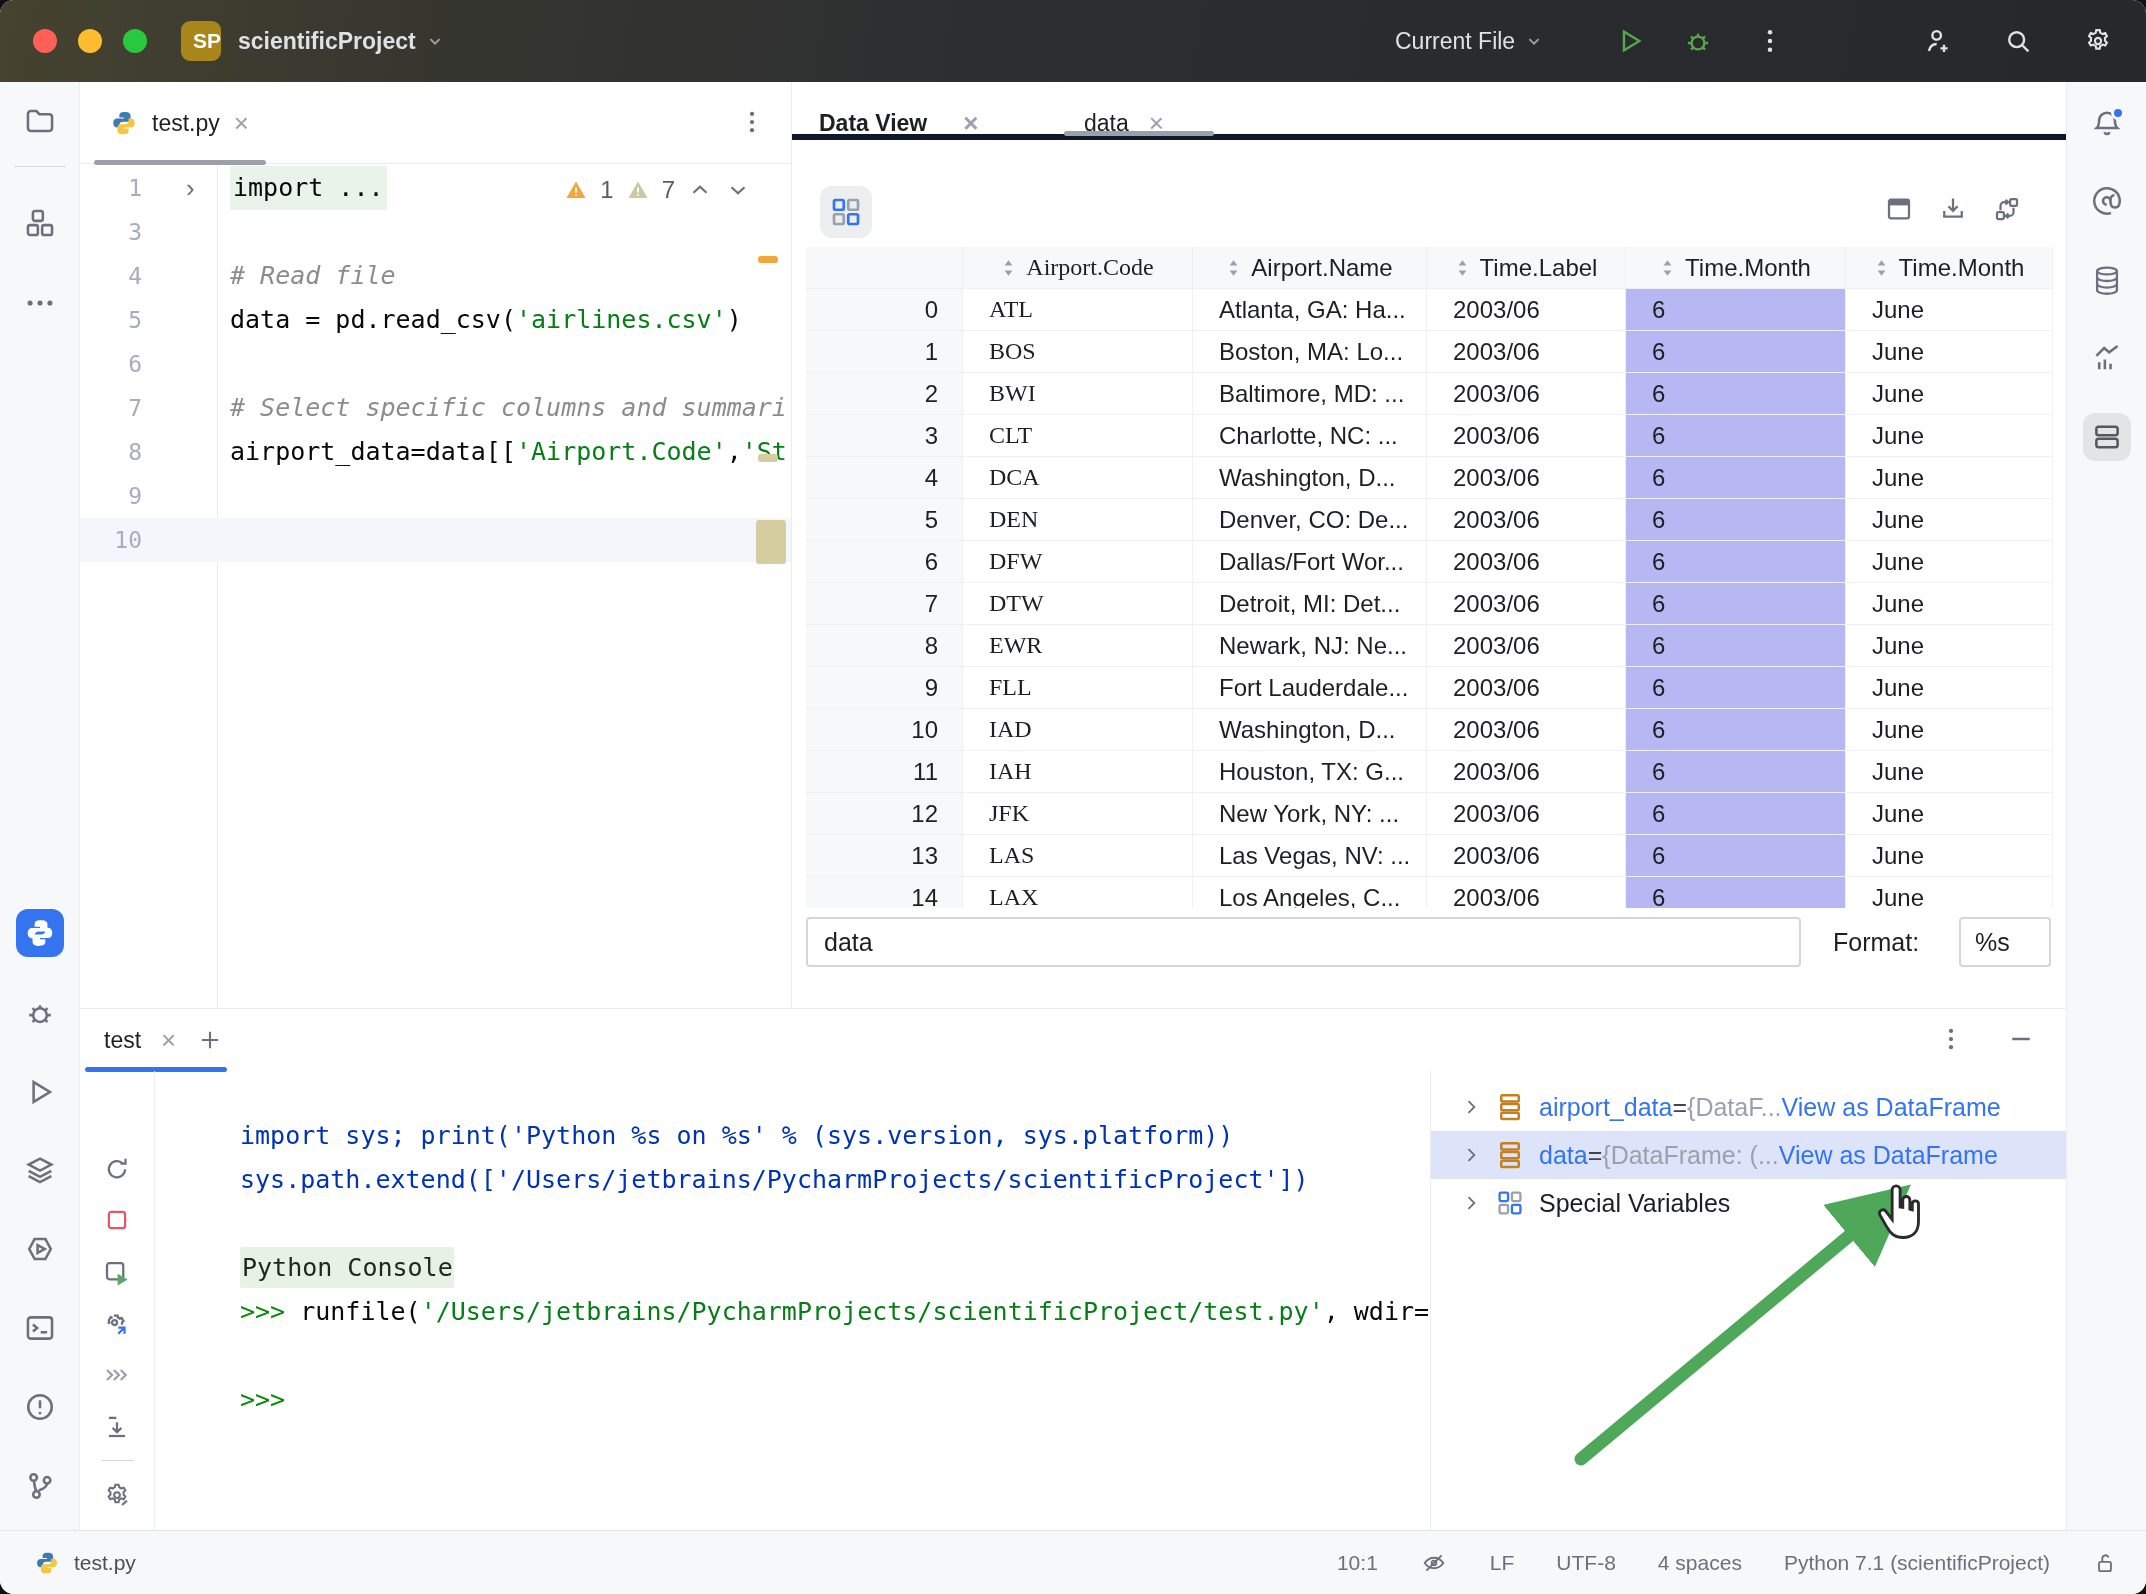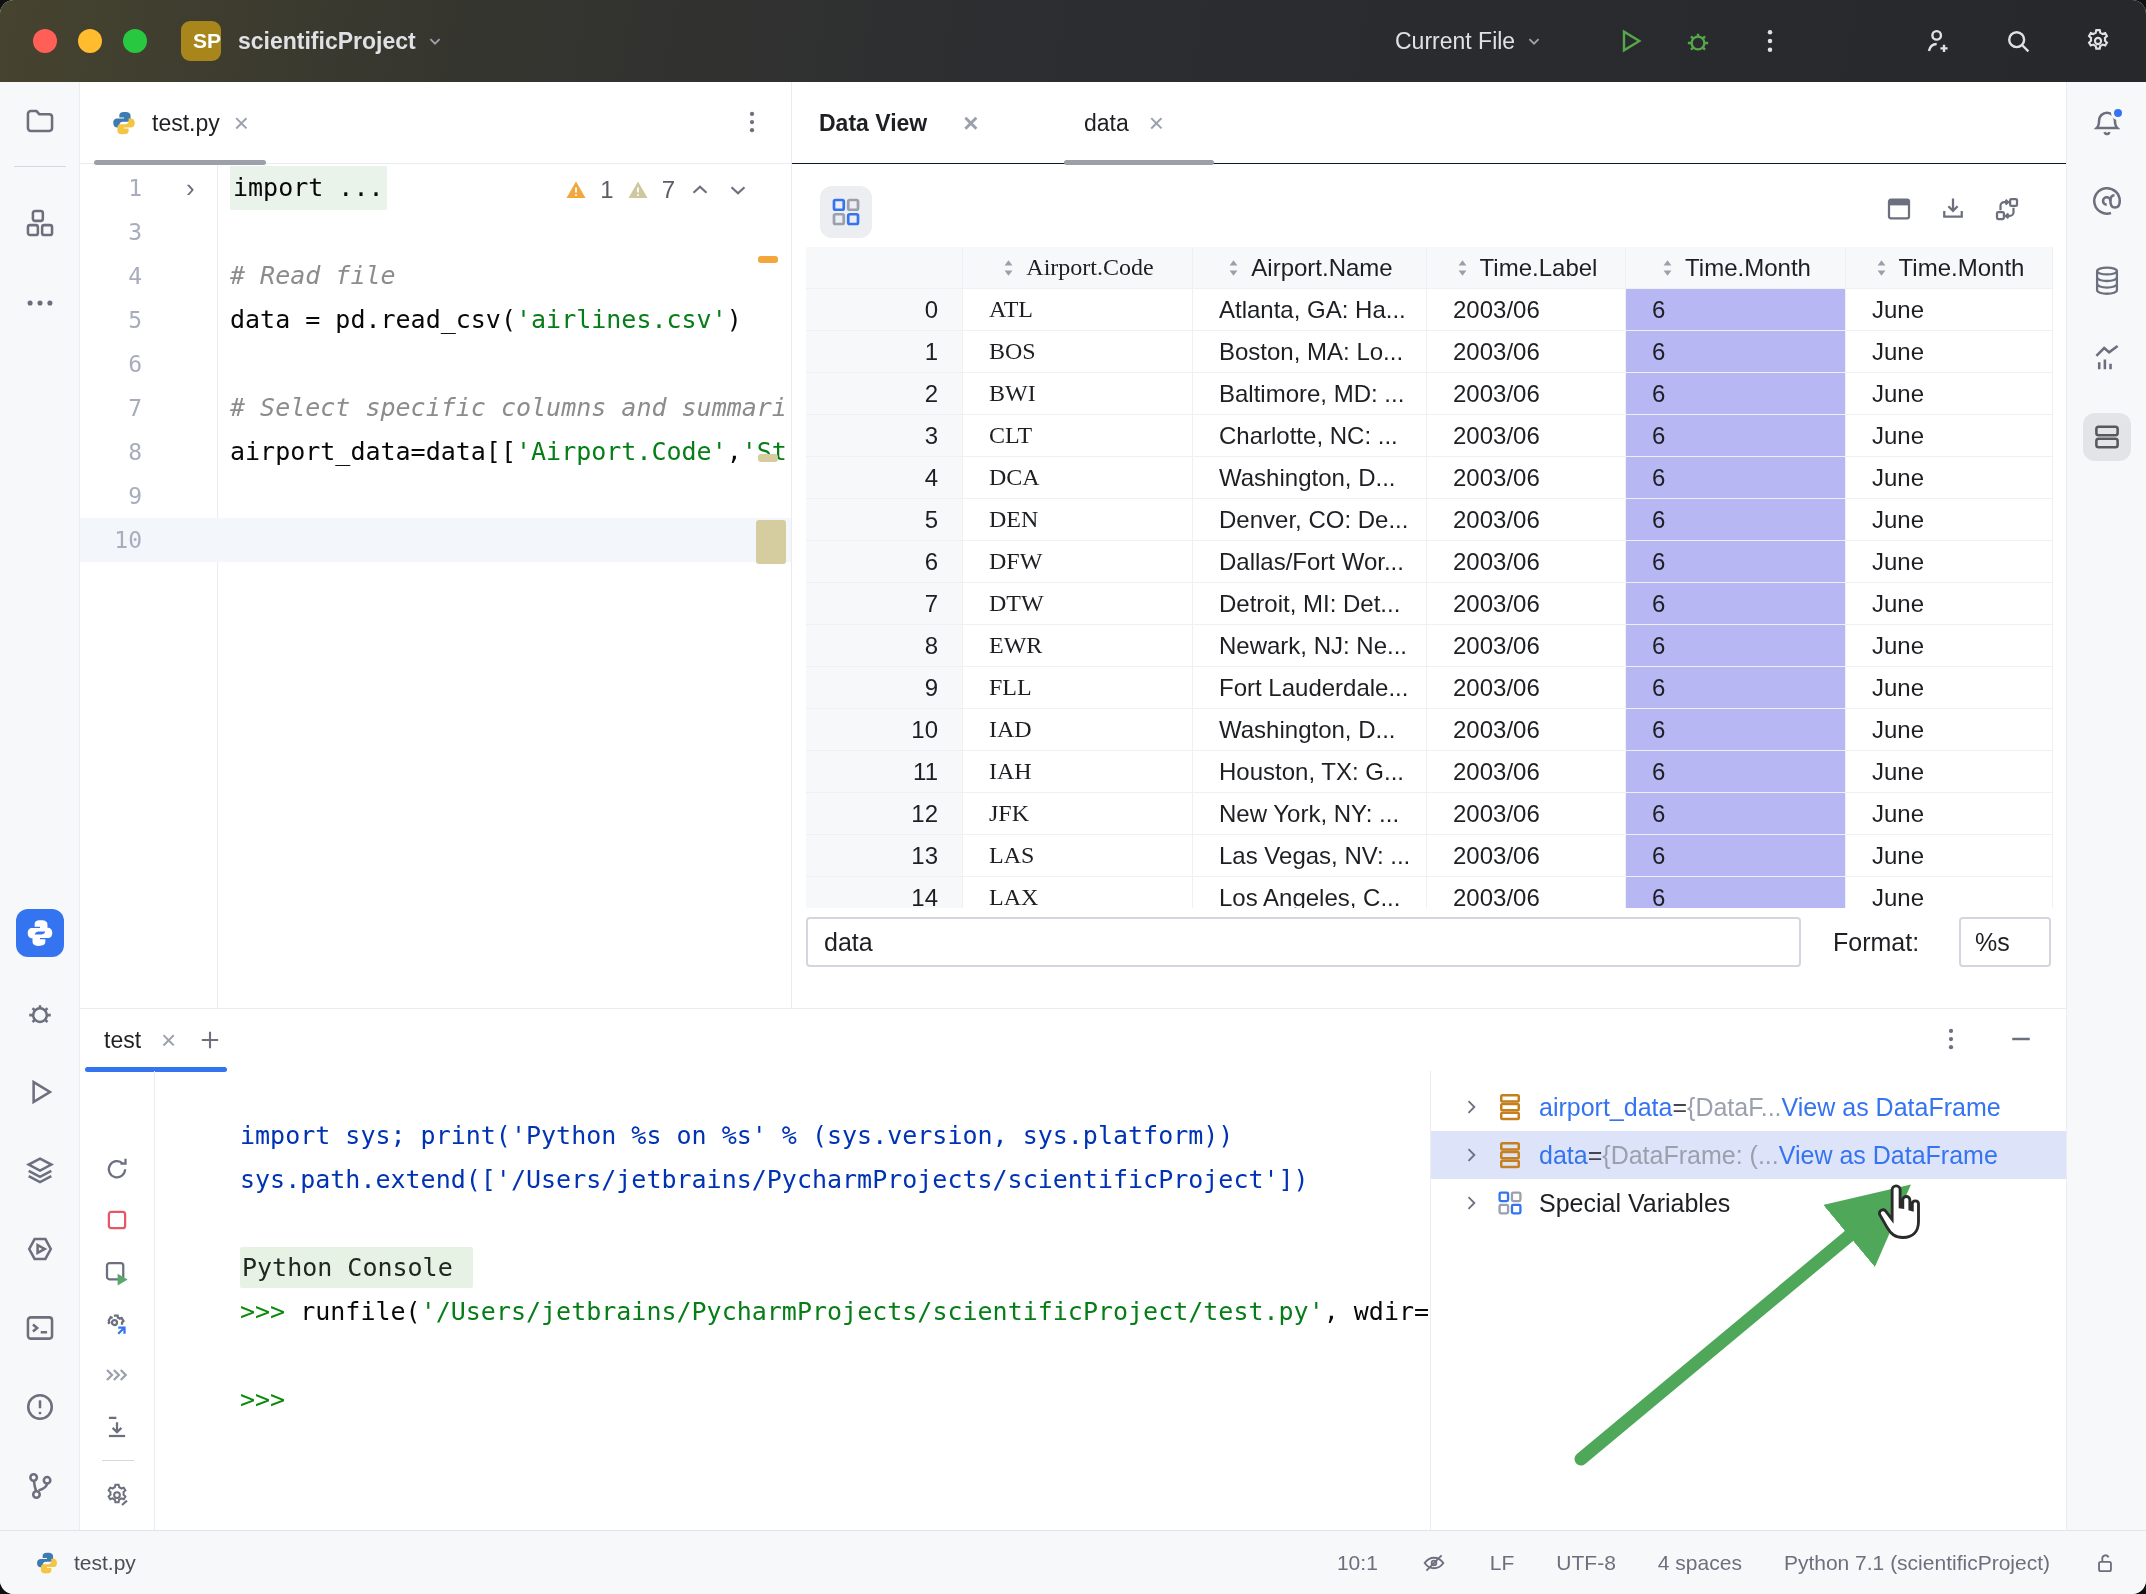--- a/index.html
+++ b/index.html
@@ -54,21 +54,21 @@
   .seg-folded{background:#e9f3e9;border-radius:3px;padding:9px 3px;color:#080808;}
   .seg-comment{color:#8c8c8c;font-style:italic;}
   .seg-string{color:#067d17;}
   .seg-plain{color:#080808;}
   .ewarnings{position:absolute;top:88px;right:40px;height:40px;display:flex;align-items:center;gap:12px;
     font-size:24px;color:#5a5d63;}
   .stripe{position:absolute;border-radius:3px;}
 
   
   .data-pane{position:absolute;left:791px;top:82px;width:1275px;height:926px;background:#fff;border-left:1px solid #ebecf0;}
-  .dtabs{position:absolute;left:0;top:0;width:100%;height:82px;border-bottom:1px solid #0f172a;}
+  .dtabs{position:absolute;left:0;top:0;width:100%;height:58px;border-bottom:6px solid #0f172a;}
   .dtab1{position:absolute;left:27px;top:0;height:82px;display:flex;align-items:center;gap:36px;font-size:23px;font-weight:700;}
   .dtab2{position:absolute;left:292px;top:0;height:82px;display:flex;align-items:center;gap:20px;font-size:23px;}
   .dtab-underline{position:absolute;left:272px;bottom:-2px;width:150px;height:5px;border-radius:3px;background:#9da0a8;}
   .grid-btn{position:absolute;left:28px;top:104px;width:52px;height:52px;border-radius:12px;background:#eceef2;
     display:flex;align-items:center;justify-content:center;}
   .dtool-right{position:absolute;right:44px;top:112px;display:flex;gap:24px;}
   #dtable{position:absolute;left:14px;top:165px;width:1247px;height:661px;overflow:hidden;font-size:24px;}
   .trow{display:flex;height:42px;}
   .tcell{height:42px;line-height:41px;border-right:1.5px solid #eef0f4;border-bottom:1.5px solid #eef0f4;
     padding-left:26px;white-space:nowrap;overflow:hidden;color:#1d1f23;}
@@ -90,21 +90,21 @@
   .ctab-right{position:absolute;right:30px;top:15px;display:flex;gap:40px;}
   .cgutter{position:absolute;left:0;top:62px;width:75px;bottom:0;border-right:1px solid #ebecf0;}
   .cg-btn{position:absolute;left:50%;transform:translateX(-50%);width:30px;height:30px;}
   .cg-divider{position:absolute;left:22px;width:32px;height:1px;background:#d6d8de;}
   .cbody{position:absolute;left:76px;top:62px;width:1274px;bottom:0;overflow:hidden;padding-top:43px;}
   .cline{height:44px;line-height:44px;padding-left:84px;font-family:"DejaVu Sans Mono",monospace;font-size:25px;white-space:pre;}
   .cl-input{color:#0033b3;}
   .cl-plain{color:#080808;}
   .cl-string{color:#067d17;}
   .cl-prompt{color:#0a8a0a;}
-  .cl-banner{background:#e6f2e4;color:#202620;padding:6px 20px 6px 2px;border-radius:2px;}
+  .cl-banner{background:#e6f2e4;color:#202620;padding:6px 1px 6px 2px;border-radius:2px;}
   .cvars{position:absolute;left:1350px;top:62px;right:0;bottom:0;border-left:1px solid #ebecf0;padding-top:12px;}
   .vrow{height:48px;display:flex;align-items:center;padding-left:30px;font-size:25px;}
   .vrow.sel{background:#dde4fa;}
   .vchev{margin-right:16px;} .vicon{margin-right:16px;}
   .vname{color:#3574f0;} .veq{color:#43454a;} .vval{color:#9aa0ac;} .vlink{color:#3574f0;}
   .vspecial{color:#1d1f23;}
   .green-arrow{position:absolute;left:1480px;top:160px;pointer-events:none;}
   .hand-cursor{position:absolute;left:1790px;top:172px;pointer-events:none;}
 
   

